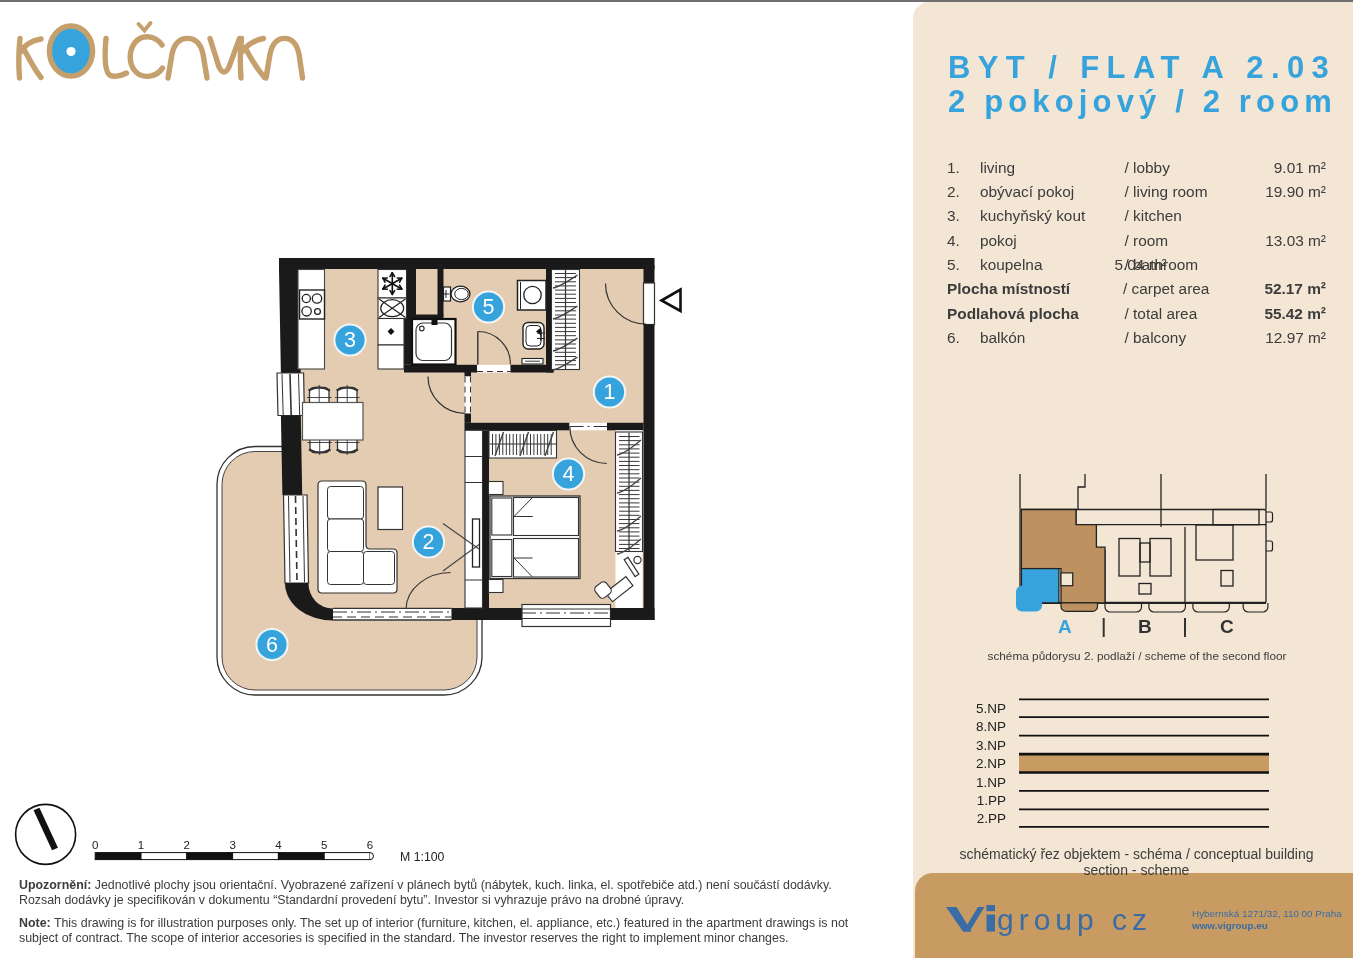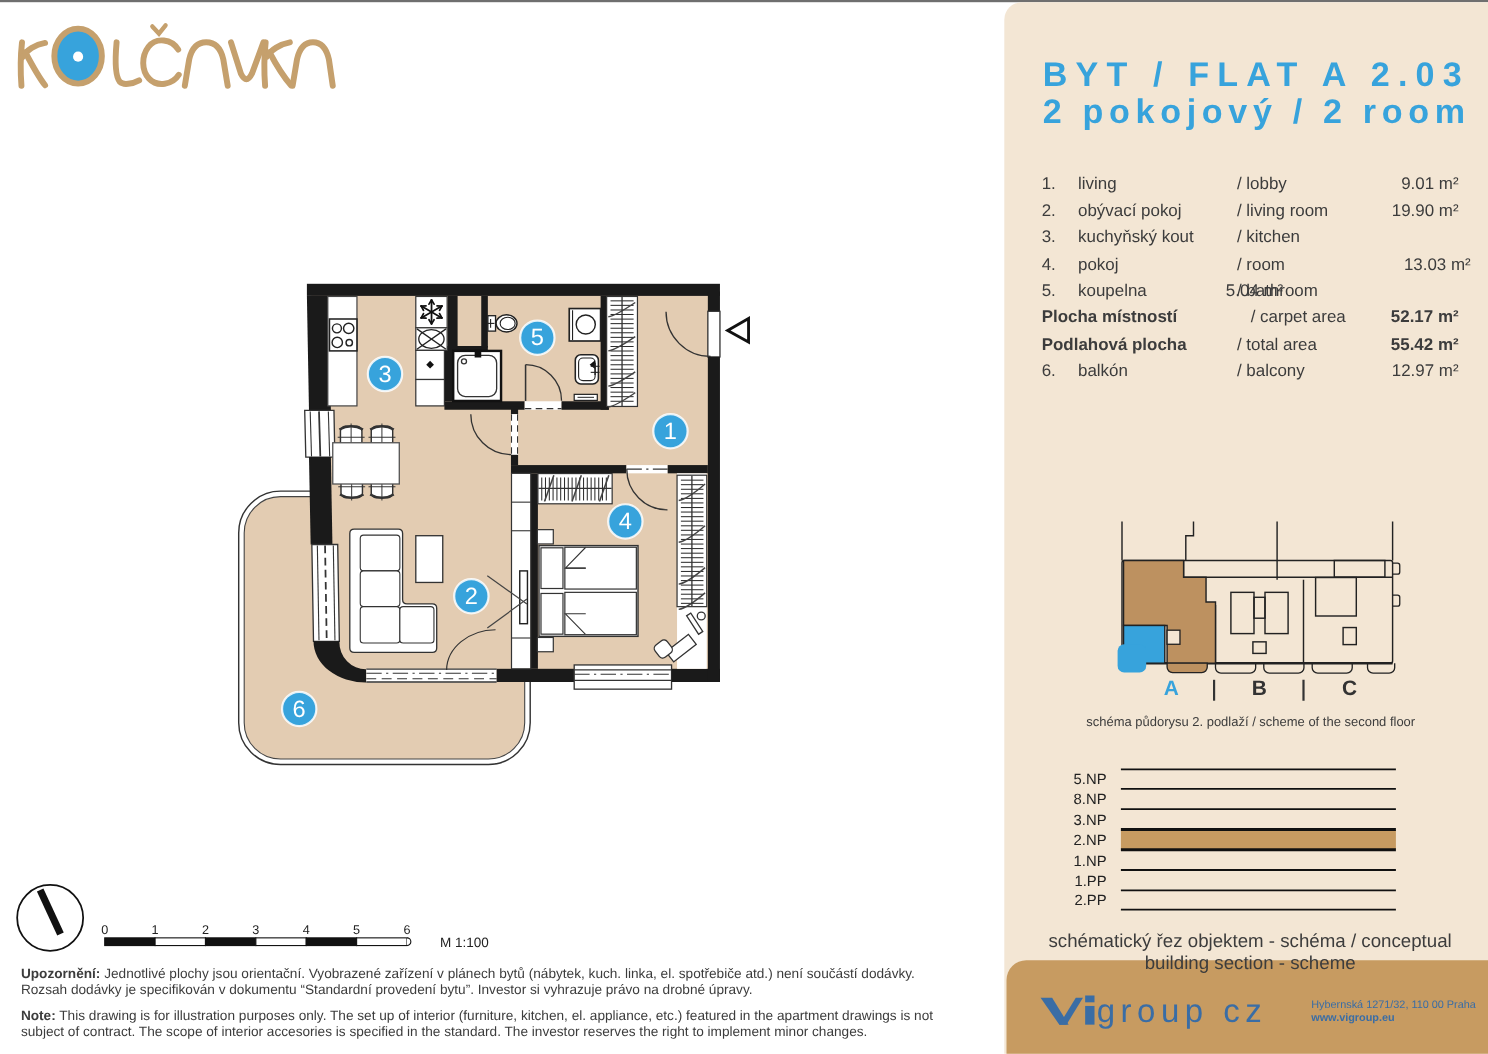--- a/index.html
+++ b/index.html
@@ -31,31 +31,31 @@
     </div>
 <div class="abs" style="left:947px;top:207.2px;width:379px;height:24px;font-size:15.4px;color:#3c3c3c;">
       <span class="abs" style="left:0;top:0;">3.</span>
       <span class="abs" style="left:33px;top:0;font-weight:normal;">kuchyňský kout</span>
       <span class="abs" style="left:177.5px;top:0;">/ kitchen</span>
     </div>
 <div class="abs" style="left:947px;top:231.6px;width:379px;height:24px;font-size:15.4px;color:#3c3c3c;">
       <span class="abs" style="left:0;top:0;">4.</span>
       <span class="abs" style="left:33px;top:0;font-weight:normal;">pokoj</span>
       <span class="abs" style="left:177.5px;top:0;">/ room</span>
-      <span class="abs" style="left:11px;top:0;width:379px;text-align:right;font-weight:normal;">13.03 m²</span>
+      <span class="abs" style="left:0;top:0;width:379px;text-align:right;font-weight:normal;">13.03 m²</span>
     </div>
 <div class="abs" style="left:947px;top:255.9px;width:379px;height:24px;font-size:15.4px;color:#3c3c3c;">
       <span class="abs" style="left:0;top:0;">5.</span>
       <span class="abs" style="left:33px;top:0;font-weight:normal;">koupelna</span>
       <span class="abs" style="left:177.5px;top:0;">/ bathroom</span>
       <span class="abs" style="left:4px;top:0;width:379px;text-align:center;font-weight:normal;">5.04 m²</span>
     </div>
 <div class="abs" style="left:947px;top:280.2px;width:379px;height:24px;font-size:15.4px;color:#3c3c3c;">
       <span class="abs" style="left:0px;top:0;font-weight:bold;">Plocha místností</span>
-      <span class="abs" style="left:190px;top:0;">/ carpet area</span>
+      <span class="abs" style="left:176px;top:0;">/ carpet area</span>
       <span class="abs" style="left:0;top:0;width:379px;text-align:right;font-weight:bold;">52.17 m²</span>
     </div>
 <div class="abs" style="left:947px;top:304.6px;width:379px;height:24px;font-size:15.4px;color:#3c3c3c;">
       <span class="abs" style="left:0px;top:0;font-weight:bold;">Podlahová plocha</span>
       <span class="abs" style="left:177.5px;top:0;">/ total area</span>
       <span class="abs" style="left:0;top:0;width:379px;text-align:right;font-weight:bold;">55.42 m²</span>
     </div>
 <div class="abs" style="left:947px;top:329.0px;width:379px;height:24px;font-size:15.4px;color:#3c3c3c;">
       <span class="abs" style="left:0;top:0;">6.</span>
       <span class="abs" style="left:33px;top:0;font-weight:normal;">balkón</span>
@@ -75,21 +75,21 @@
 <div class="abs" style="left:900px;top:0px;font-size:13.5px;color:#222;">
 <span class="abs" style="left:60px;top:700.5px;width:46px;text-align:right;">5.NP</span>
 <span class="abs" style="left:60px;top:718.9px;width:46px;text-align:right;">8.NP</span>
 <span class="abs" style="left:60px;top:737.5px;width:46px;text-align:right;">3.NP</span>
 <span class="abs" style="left:60px;top:756.0px;width:46px;text-align:right;">2.NP</span>
 <span class="abs" style="left:60px;top:774.5px;width:46px;text-align:right;">1.NP</span>
 <span class="abs" style="left:60px;top:793.0px;width:46px;text-align:right;">1.PP</span>
 <span class="abs" style="left:60px;top:811.4px;width:46px;text-align:right;">2.PP</span>
 </div>
 
-<div class="abs" style="left:940px;top:845.5px;width:393px;text-align:center;font-size:17px;color:#3c3c3c;">schématický řez objektem - schéma / conceptual building section - scheme</div>
+<div class="abs" style="left:940px;top:845.5px;width:393px;text-align:center;font-size:14px;color:#3c3c3c;">schématický řez objektem - schéma / conceptual building section - scheme</div>
 
 <div class="abs" style="left:997px;top:903px;font-size:30px;letter-spacing:5px;color:#3a6da5;">group cz</div>
 
 <div class="abs" style="left:1192px;top:907.5px;font-size:9.9px;color:#3a6da5;line-height:12.3px;white-space:nowrap;">Hybernská 1271/32, 110 00 Praha<br><b>www.vigroup.eu</b></div>
 
 <div class="abs" style="left:19px;top:877.5px;width:880px;font-size:12.4px;color:#3c3c3c;line-height:15.6px;"><b>Upozornění:</b> Jednotlivé plochy jsou orientační. Vyobrazené zařízení v plánech bytů (nábytek, kuch. linka, el. spotřebiče atd.) není součástí dodávky.<br>Rozsah dodávky je specifikován v dokumentu “Standardní provedení bytu”. Investor si vyhrazuje právo na drobné úpravy.</div>
 
 <div class="abs" style="left:19px;top:915.5px;width:880px;font-size:12.4px;color:#3c3c3c;line-height:15.6px;"><b>Note:</b> This drawing is for illustration purposes only. The set up of interior (furniture, kitchen, el. appliance, etc.) featured in the apartment drawings is not<br>subject of contract. The scope of interior accesories is specified in the standard. The investor reserves the right to implement minor changes.</div>
 <svg class="abs" style="left:0;top:0;" width="1353" height="958" viewBox="0 0 1353 958" xmlns="http://www.w3.org/2000/svg">
 <g fill="none" stroke="#c5a06d" stroke-width="5.4" stroke-linecap="round">

